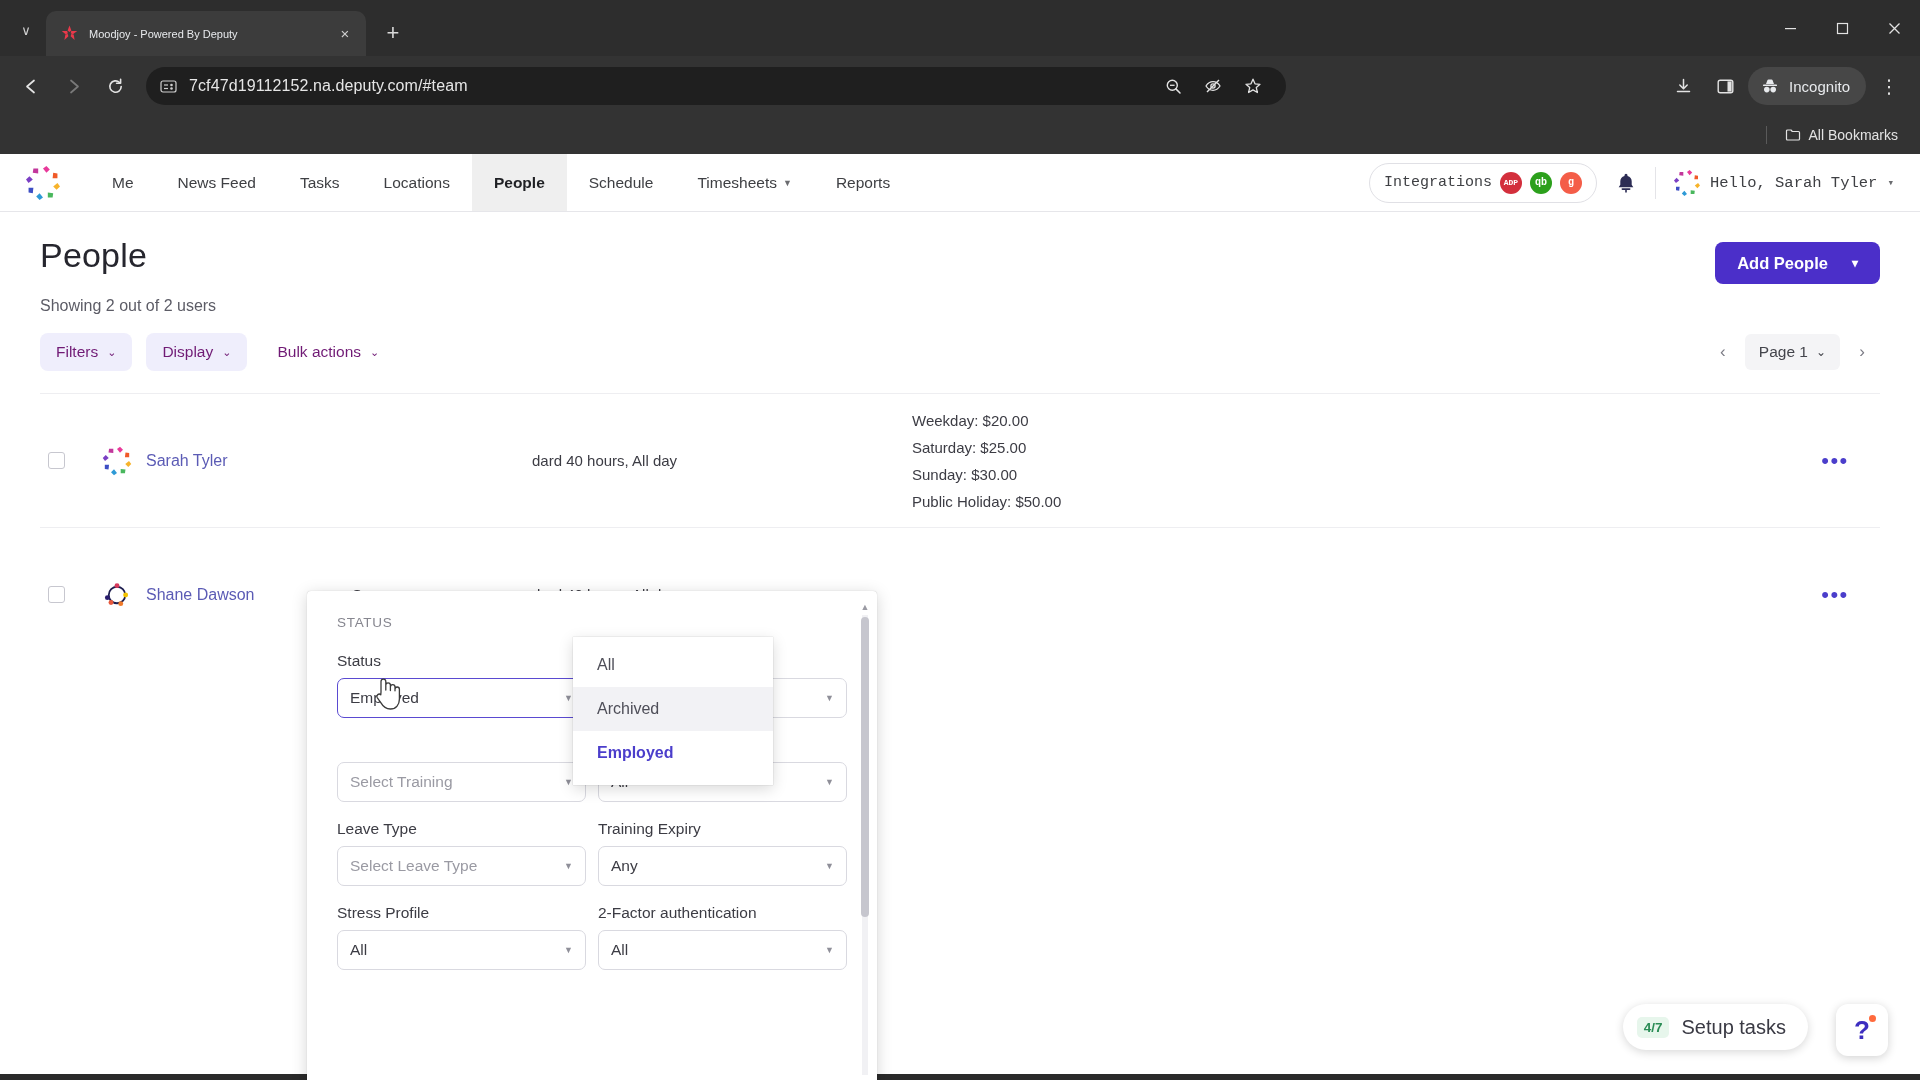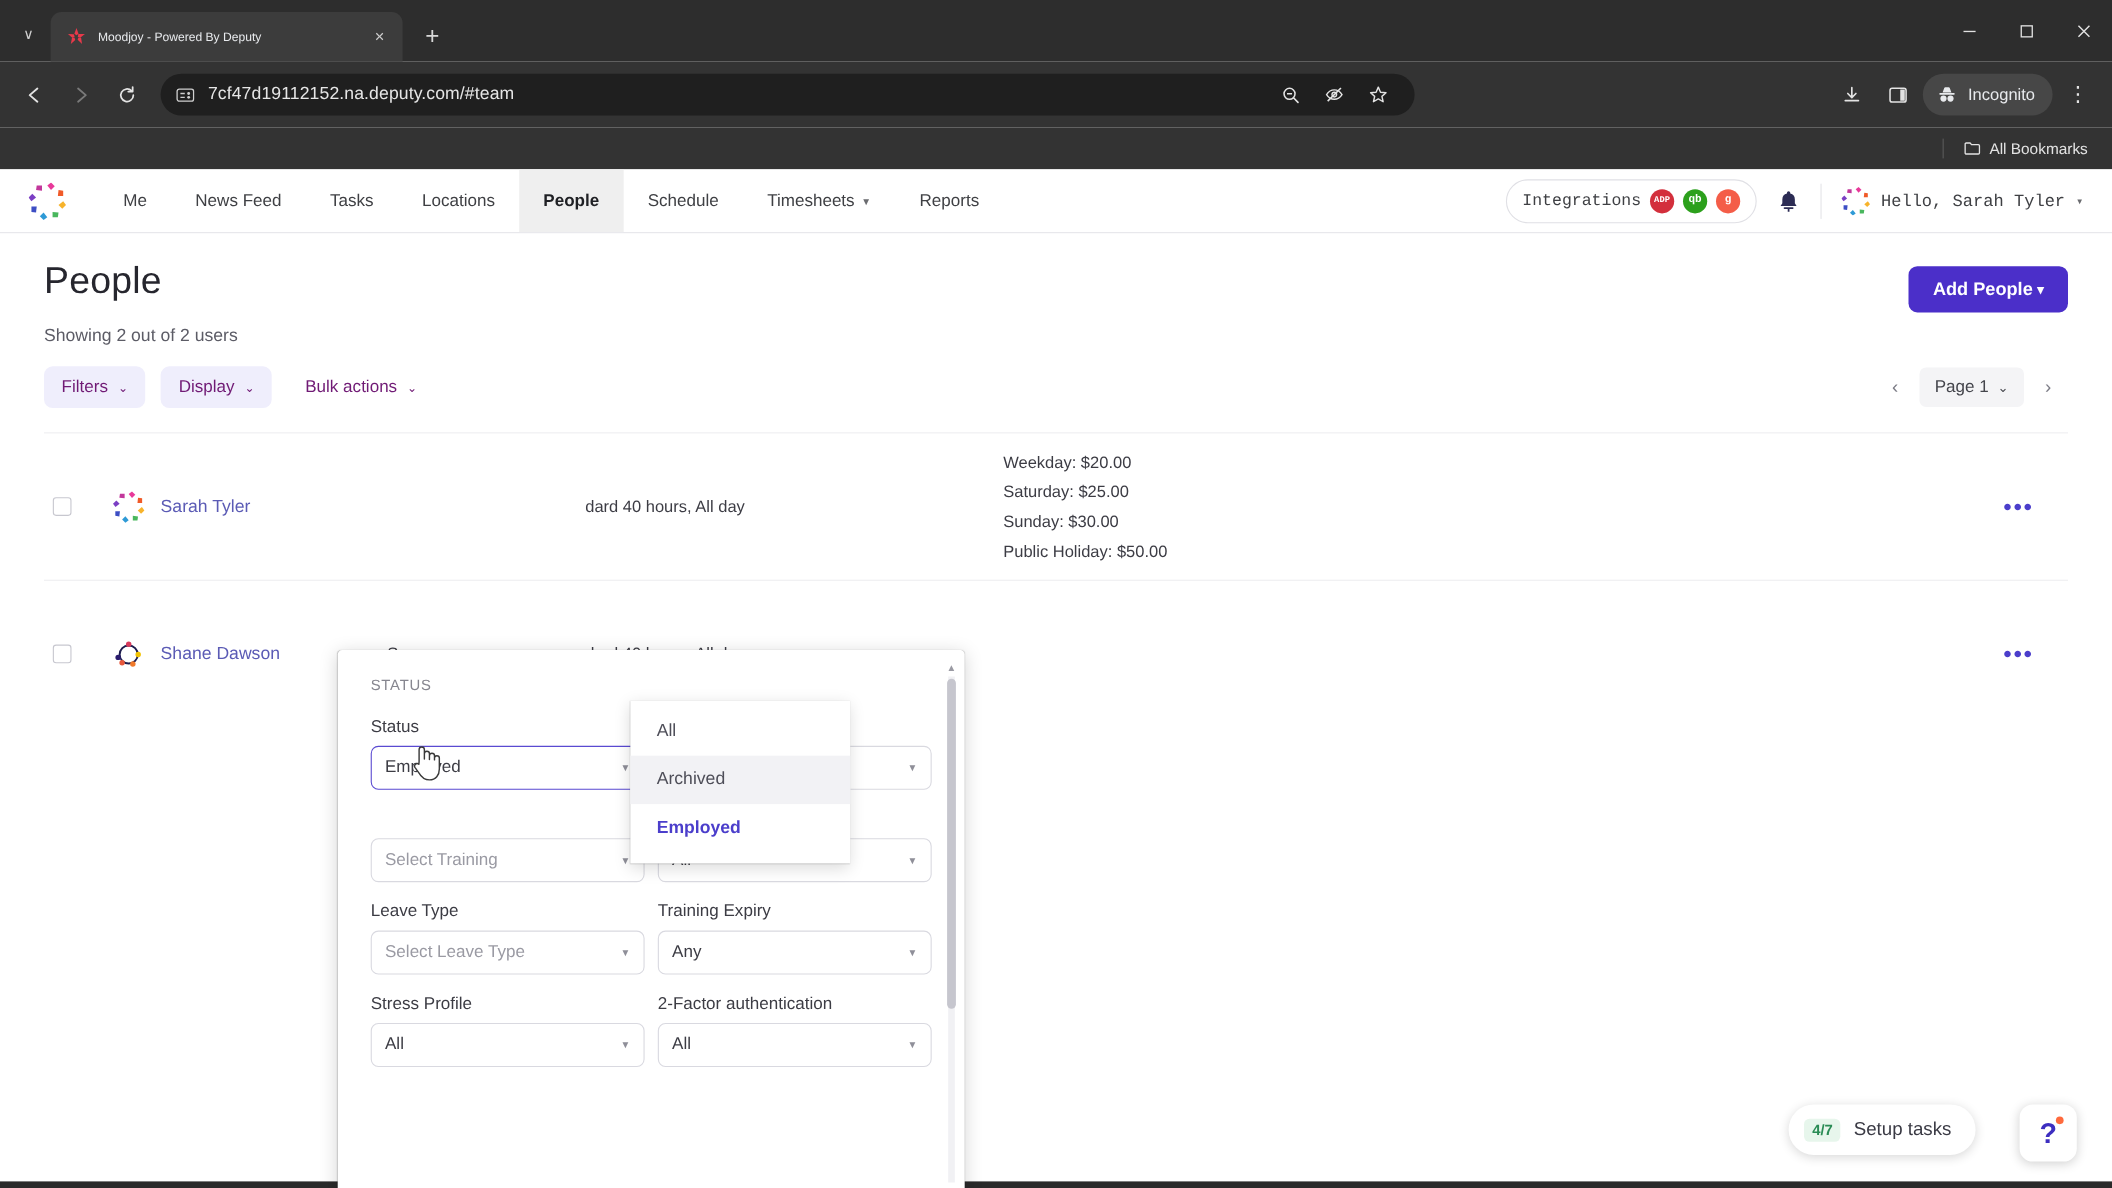--- a/index.html
+++ b/index.html
@@ -194,27 +194,27 @@
     height: 44px; display:flex; align-items:center; padding: 0 24px;
     font-size: 16px; color:#4e4e58;
   }
   .statusmenu .opt.hovered { background:#f2f2f5; }
   .statusmenu .opt.selected { color:#4b3ecb; font-weight:700; }
 
   .cursor-hand { position:absolute; left: 372px; top: 520px; z-index: 80; pointer-events:none; }
 
   
   .setup-tasks {
-    position:absolute; right: 124px; bottom: 30px; height: 46px; background:#fff;
+    position:absolute; right: 112px; bottom: 30px; height: 46px; background:#fff;
     border-radius: 24px; box-shadow: 0 2px 10px rgba(0,0,0,.16);
     display:flex; align-items:center; gap: 12px; padding: 0 22px 0 14px; z-index:30;
   }
   .st-badge { background:#e7f6ec; color:#2a8c55; font-size:13.5px; font-weight:700;
     padding: 3px 7px; border-radius: 5px; }
-  .st-label { font-size:17px; color:#3a3a44; }
+  .st-label { font-size:20px; color:#3a3a44; }
   .help-fab {
     position:absolute; right: 32px; bottom: 24px; width: 52px; height:52px;
     background:#fff; border-radius: 12px; box-shadow: 0 2px 10px rgba(0,0,0,.18);
     display:flex; align-items:center; justify-content:center; z-index:30;
     color:#3d2ec0; font-size:26px; font-weight:700; position:absolute;
   }
   .help-fab .dot { position:absolute; right:12px; top:11px; width:7px; height:7px;
     background:#ff6a3d; border-radius:50%; }
   .win-bottombar { position:absolute; left:0; bottom:0; width:100%; height:6px; background:#2a2a2a; }
 </style>
@@ -471,21 +471,21 @@
 
     <div class="content">
 
       <div style="display:flex; align-items:flex-start;">
         <div style="flex:1;">
           <div class="page-title">People</div>
           <div class="showing">Showing 2 out of 2 users</div>
         </div>
         <button style="background:#4b2fc9;color:#fff;border:none;border-radius:8px;height:42px;
                        padding:0 22px;font-size:16.5px;font-weight:700;font-family:inherit;
-                       display:flex;align-items:center;gap:4px;margin-top:6px;">
+                       display:flex;align-items:center;gap:24px;margin-top:6px;">
           <span>Add People</span>
           <span style="font-size:12px;">▾</span>
         </button>
       </div>
 
       <div class="toolrow">
 
         <div class="pillbtn">
           <span>Filters</span>
           <span class="caret">⌄</span>

